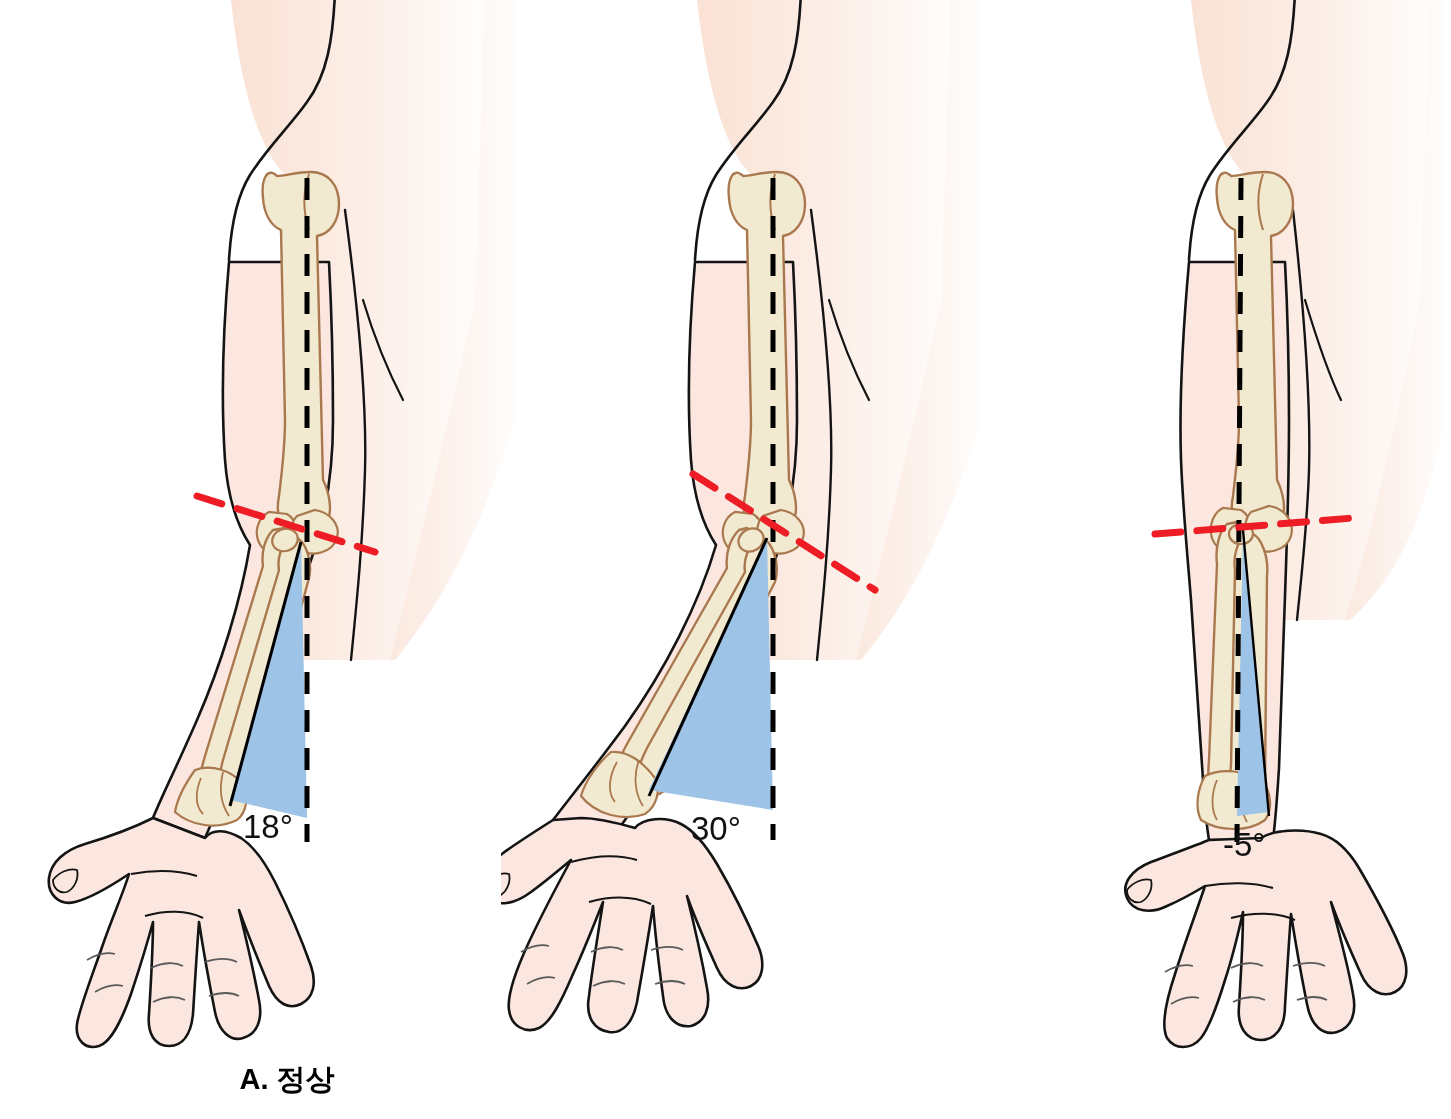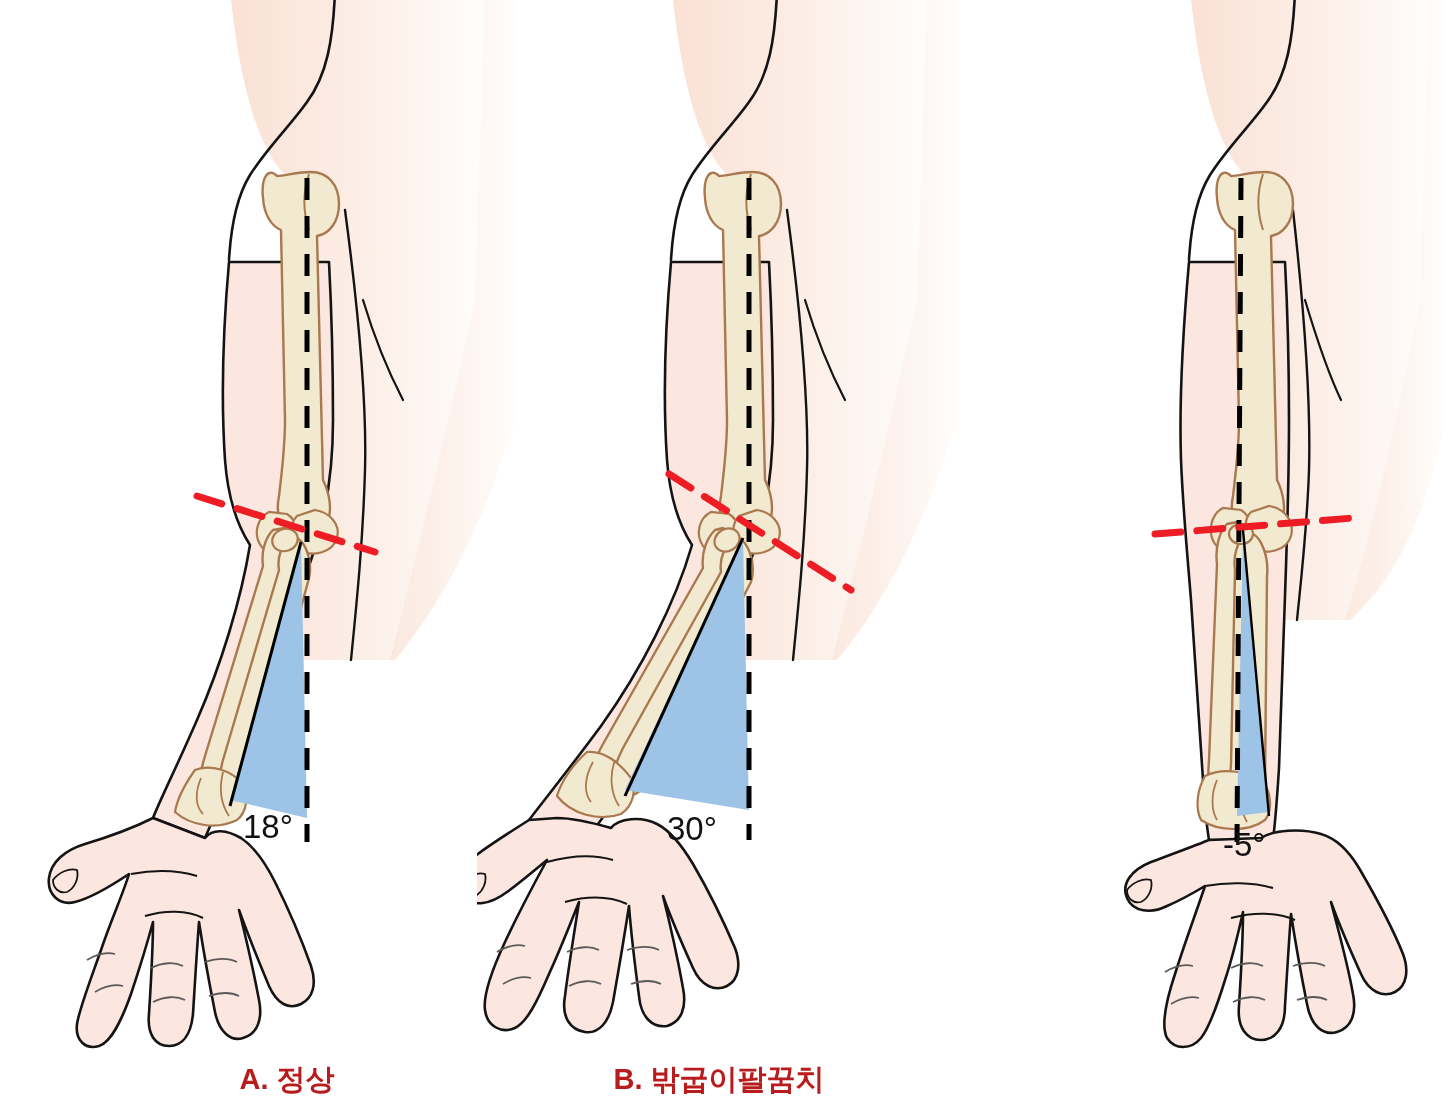--- a/index.html
+++ b/index.html
@@ -22,39 +22,39 @@
     height: 1119px;
     margin-left: 45px;
   }
   .panel {
     position: absolute;
     top: 0;
     width: 484px;
     height: 1119px;
   }
   #panel-a { left: 0px; }
-  #panel-b { left: 432px; }
+  #panel-b { left: 456px; }
   #panel-c { left: 960px; }
   .panel-svg {
     position: absolute;
     left: 0;
     top: 0;
     width: 484px;
     height: 1060px;
     display: block;
   }
   .caption {
     position: absolute;
     left: 0;
     top: 1060px;
     width: 484px;
     text-align: center;
     font-size: 29px;
     font-weight: bold;
-    color: #b91c1c;
+    color: #000000;
     font-family: "Liberation Sans", sans-serif;
     letter-spacing: 0px;
   }
   .angle-label {
     font-family: "Liberation Sans", sans-serif;
     font-size: 33px;
     fill: #111111;
   }
 </style>
 </head>
@@ -325,21 +325,20 @@
 
         <line x1="266" y1="538" x2="148" y2="796" stroke="#000000" stroke-width="3"></line>
 
         <line x1="272" y1="178" x2="272" y2="840" stroke="#000000" stroke-width="5" stroke-dasharray="22 16"></line>
 
         <line x1="192" y1="474" x2="374" y2="590" stroke="#ee1c24" stroke-width="7" stroke-dasharray="26 16" stroke-linecap="round"></line>
 
         <text class="angle-label" x="190" y="840">30°</text>
       </g>
     </svg>
-    <div class="caption">B. 밖굽이팔꿈치</div>
   </div>
 
   <div class="panel" id="panel-c">
     <svg class="panel-svg" viewBox="0 0 484 1060" xmlns="http://www.w3.org/2000/svg">
       <defs>
         <linearGradient id="torsoGradC" x1="0" y1="0" x2="1" y2="0">
           <stop offset="0%" stop-color="#fae1d4"></stop>
           <stop offset="55%" stop-color="#fcefe8"></stop>
           <stop offset="100%" stop-color="#fffdfc"></stop>
         </linearGradient>

